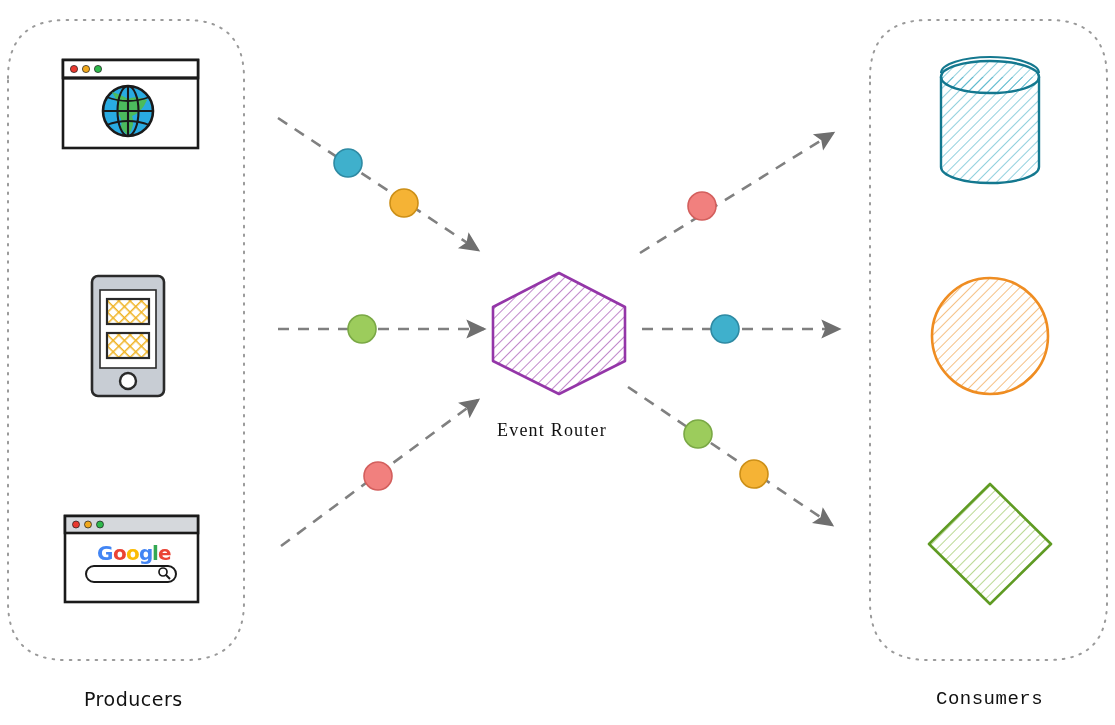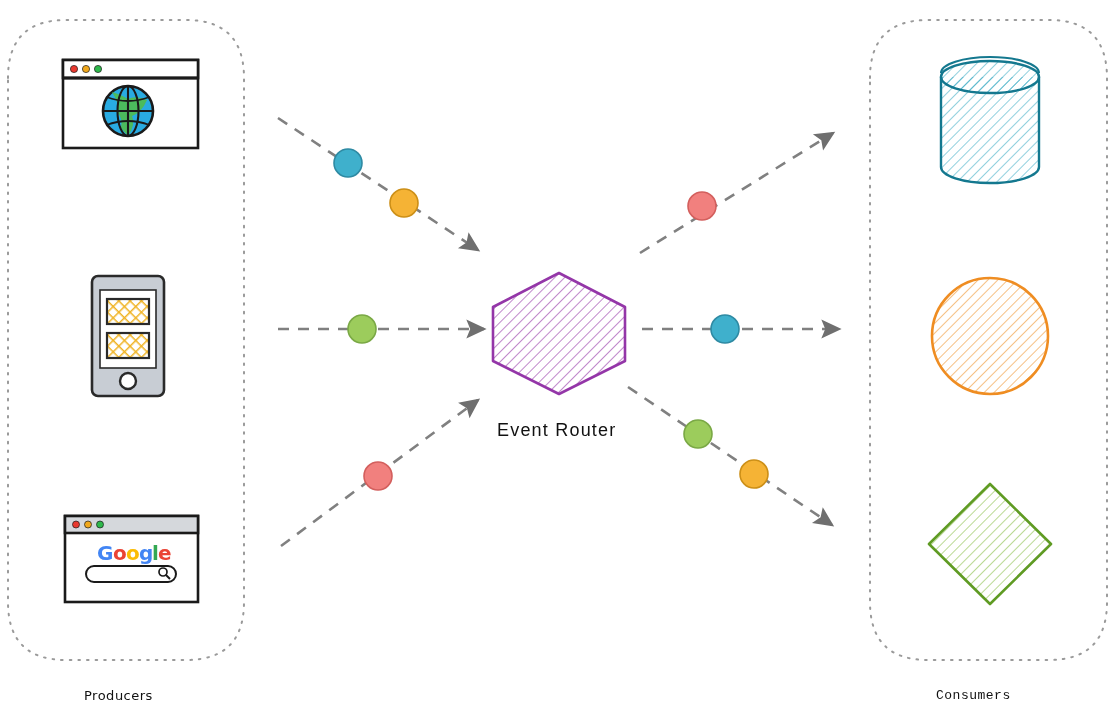--- a/index.html
+++ b/index.html
@@ -20,32 +20,32 @@
   #diagram-svg {
     position: absolute;
     left: 0;
     top: 0;
     width: 1115px;
     height: 725px;
   }
   .panel-label {
     position: absolute;
     font-family: "DejaVu Sans", sans-serif;
-    font-size: 13px;
+    font-size: 19px;
     color: #111111;
     letter-spacing: 0.5px;
     white-space: nowrap;
   }
   #producers-label { left: 84px; top: 688px; }
   #consumers-label { left: 936px; top: 688px; font-family: Liberation Mono, monospace; }
   #router-label {
     position: absolute;
     left: 497px;
     top: 420px;
-    font-family: Liberation Sans, sans-serif;
+    font-family: Liberation Serif, serif;
     font-size: 18px;
     color: #111111;
     letter-spacing: 1.2px;
     white-space: nowrap;
   }
 </style>
 </head>
 <body>
 
 <div id="stage">

